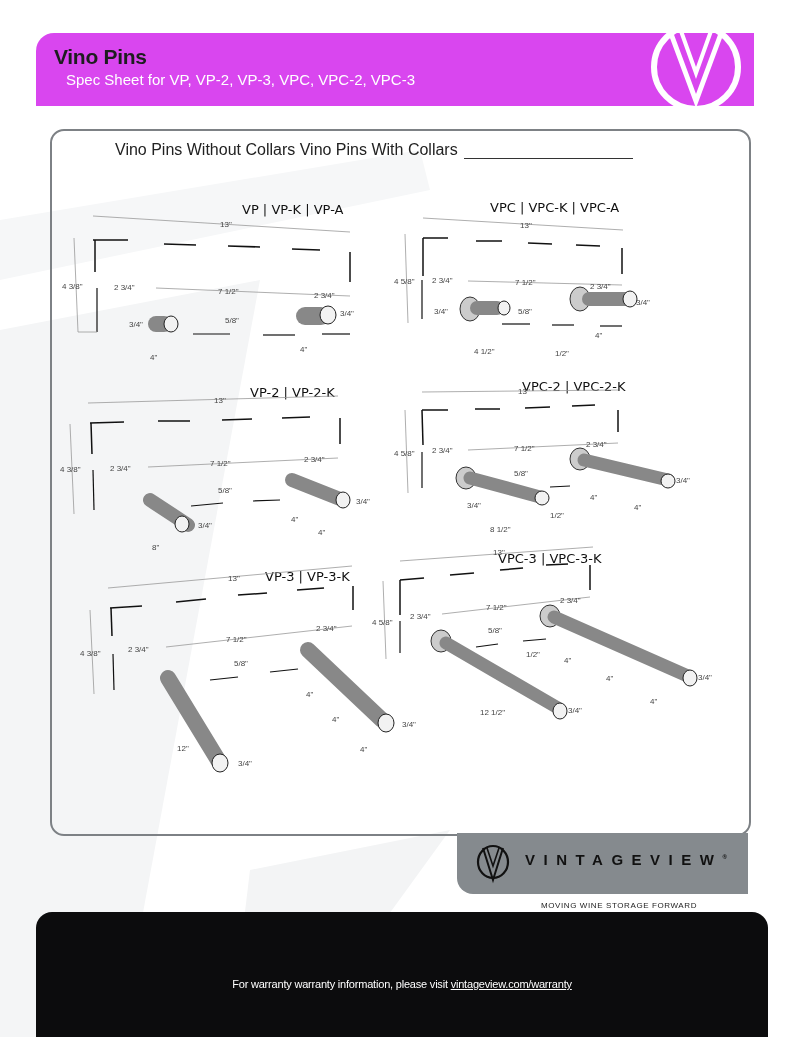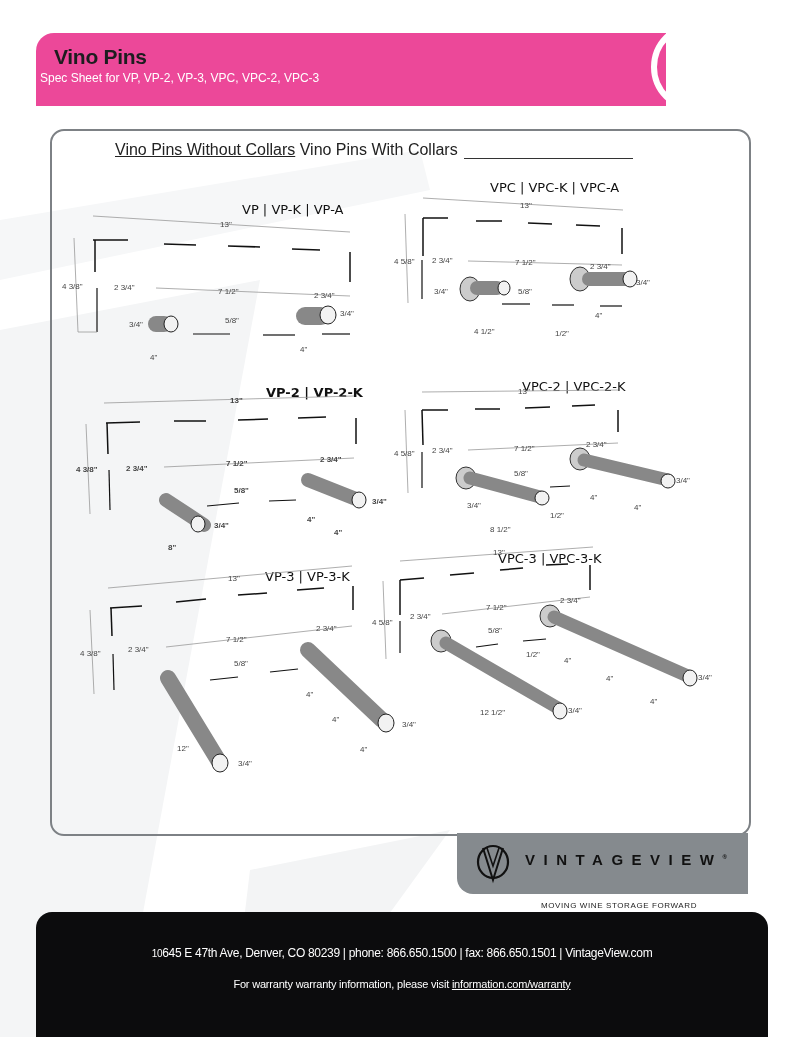--- a/index.html
+++ b/index.html
@@ -1,25 +1,25 @@
 <!DOCTYPE html>
 <html><head>
 <meta charset="utf-8">
 <style>
   html, body { margin:0; padding:0; }
   body { width:802px; height:1037px; background:#ffffff; position:relative; overflow:hidden; font-family:"Liberation Sans", sans-serif; }
   .watermark { position:absolute; left:0; top:0; width:802px; height:1037px; z-index:0; pointer-events:none; }
-  .header { position:absolute; left:36px; top:33px; width:630px; height:73px; background:#ec4899; border-top-left-radius:18px; z-index:1; }
+  .header { position:absolute; left:36px; top:33px; width:718px; height:73px; background:#d946ef; border-top-left-radius:18px; z-index:1; }
   .header-title { position:absolute; left:18px; top:12px; font-size:21px; font-weight:bold; color:#1d1d1f; letter-spacing:-0.3px; }
-  .header-sub { position:absolute; left:4px; top:38px; font-size:12px; color:#ffffff; }
+  .header-sub { position:absolute; left:30px; top:38px; font-size:15px; color:#ffffff; }
   .header-logo { position:absolute; left:612px; top:-6px; width:96px; height:80px; }
   .panel { position:absolute; left:50px; top:129px; width:697px; height:703px; border:2px solid #7d8185; border-radius:14px; background:rgba(255,255,255,0.0); z-index:2; }
   .tabs { position:absolute; left:63px; top:10px; font-size:16px; color:#222; white-space:nowrap; }
   .tab { cursor:pointer; }
-  .tab-1 { text-decoration:underline; }
+  .tab-1 { }
   .tab-2 { }
   .tab-line { position:absolute; left:412px; top:27px; width:169px; height:1px; background:#333; }
   .diagram { position:absolute; z-index:3; }
   .diagram svg { overflow:visible; }
   .dim { font-family:"Liberation Sans", sans-serif; font-size:8px; fill:#444; }
   .model { font-family:"DejaVu Sans", sans-serif; font-size:13px; fill:#111; }
   .brandbox { position:absolute; left:457px; top:833px; width:291px; height:61px; background:#858a8e; border-bottom-left-radius:16px; z-index:2; }
   .brand-logo { position:absolute; left:18px; top:11px; width:36px; height:40px; }
   .brand-name { position:absolute; left:68px; top:18px; font-size:15px; letter-spacing:8.5px; color:#111; font-weight:bold; }
   .brand-tag { position:absolute; left:84px; top:40px; font-size:8px; letter-spacing:0.6px; color:#222;margin-top:28px; }
@@ -88,21 +88,21 @@
       <ellipse cx="268" cy="123" rx="8" ry="9" fill="#f2f2f2" stroke="#222"></ellipse>
     </g>
     <text class="dim" x="280" y="124">3/4"</text>
     <text class="dim" x="240" y="160">4"</text>
     <line x1="133" y1="142" x2="170" y2="142" stroke="#111" stroke-width="1.2"></line>
     <line x1="203" y1="143" x2="235" y2="143" stroke="#111" stroke-width="1.2"></line>
     <line x1="262" y1="142" x2="290" y2="142" stroke="#111" stroke-width="1.2"></line>
   </svg>
 </div>
 
-<div class="diagram" style="left:390px;top:164px;">
+<div class="diagram" style="left:390px;top:184px;">
   <svg width="270" height="180">
     <text class="model" x="100" y="28">VPC  |  VPC-K  |  VPC-A</text>
     <line x1="33" y1="34" x2="233" y2="46" stroke="#999" stroke-width="0.8"></line>
     <text class="dim" x="130" y="44">13"</text>
     <line x1="33" y1="54" x2="58" y2="54" stroke="#111" stroke-width="1.5"></line>
     <line x1="33" y1="54" x2="33" y2="92" stroke="#111" stroke-width="1.5"></line>
     <line x1="86" y1="57" x2="112" y2="57" stroke="#111" stroke-width="1.5"></line>
     <line x1="138" y1="59" x2="162" y2="60" stroke="#111" stroke-width="1.5"></line>
     <line x1="186" y1="61" x2="210" y2="62" stroke="#111" stroke-width="1.5"></line>
     <line x1="232" y1="64" x2="232" y2="90" stroke="#111" stroke-width="1.5"></line>
@@ -128,21 +128,21 @@
     </g>
     <text class="dim" x="246" y="121">3/4"</text>
     <text class="dim" x="205" y="154">4"</text>
     <text class="dim" x="165" y="172">1/2"</text>
     <line x1="112" y1="140" x2="140" y2="140" stroke="#111" stroke-width="1.2"></line>
     <line x1="162" y1="141" x2="184" y2="141" stroke="#111" stroke-width="1.2"></line>
     <line x1="210" y1="142" x2="232" y2="142" stroke="#111" stroke-width="1.2"></line>
   </svg>
 </div>
 
-<div class="diagram" style="left:64px;top:370px;font-weight:bold;">
+<div class="diagram" style="left:48px;top:370px;">
   <svg width="340" height="190">
     <text class="model" x="202" y="27">VP-2  |  VP-2-K</text>
     <line x1="40" y1="33" x2="290" y2="26" stroke="#999" stroke-width="0.8"></line>
     <text class="dim" x="166" y="33">13"</text>
     <line x1="42" y1="53" x2="76" y2="52" stroke="#111" stroke-width="1.5"></line>
     <line x1="43" y1="53" x2="44" y2="84" stroke="#111" stroke-width="1.5"></line>
     <line x1="110" y1="51" x2="142" y2="51" stroke="#111" stroke-width="1.5"></line>
     <line x1="174" y1="50" x2="204" y2="49" stroke="#111" stroke-width="1.5"></line>
     <line x1="234" y1="48" x2="262" y2="47" stroke="#111" stroke-width="1.5"></line>
     <line x1="292" y1="48" x2="292" y2="74" stroke="#111" stroke-width="1.5"></line>
@@ -294,15 +294,14 @@
   <svg class="brand-logo" viewBox="0 0 36 40">
     <ellipse cx="18" cy="18" rx="15" ry="16" fill="none" stroke="#111" stroke-width="2.2"></ellipse>
     <polyline points="8,4 18,36 28,4" fill="none" stroke="#111" stroke-width="2"></polyline>
     <polyline points="12,4 18,22 24,4" fill="none" stroke="#111" stroke-width="1.6"></polyline>
   </svg>
   <div class="brand-name"><span>VINTAGEVIEW</span><sup style="font-size:6px;letter-spacing:0">®</sup></div>
   <div class="brand-tag">MOVING WINE STORAGE FORWARD</div>
 </div>
 
 <div class="footer">
-  <div class="addr"><span class="small">10</span><span>645 E 47th Ave, Denver, CO 80239 | phone: 866.650.1500 | fax: 866.650.1501 | VintageView.com</span></div>
-  <div class="warranty"><span>For warranty warranty information, please visit </span><a>information.com/warranty</a></div>
+  <div class="warranty"><span>For warranty warranty information, please visit </span><a>vintageview.com/warranty</a></div>
 </div>
 
 </body></html>

